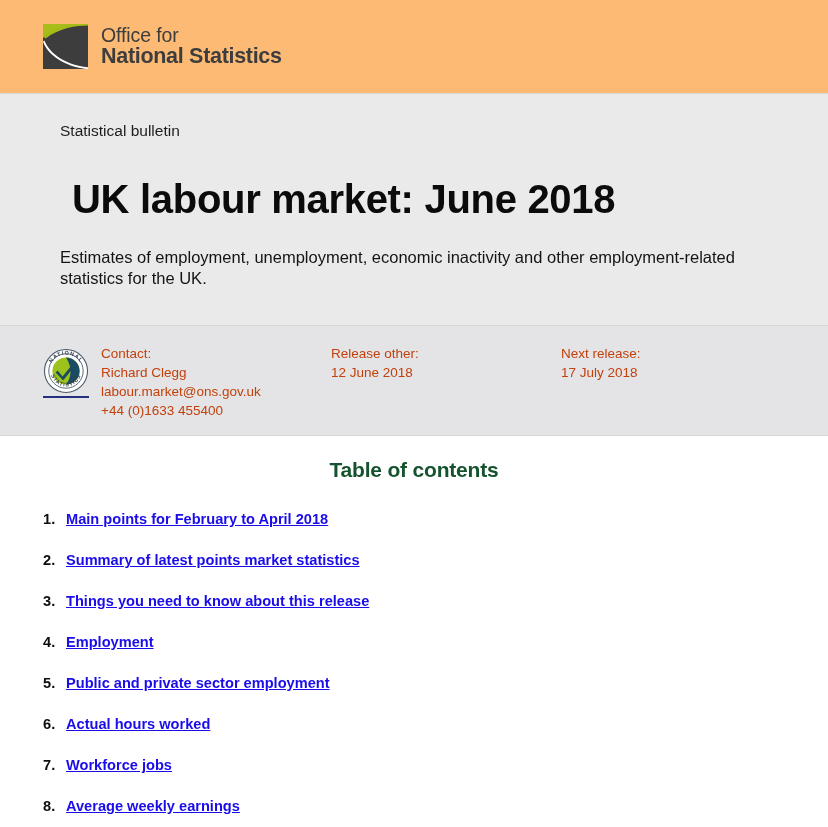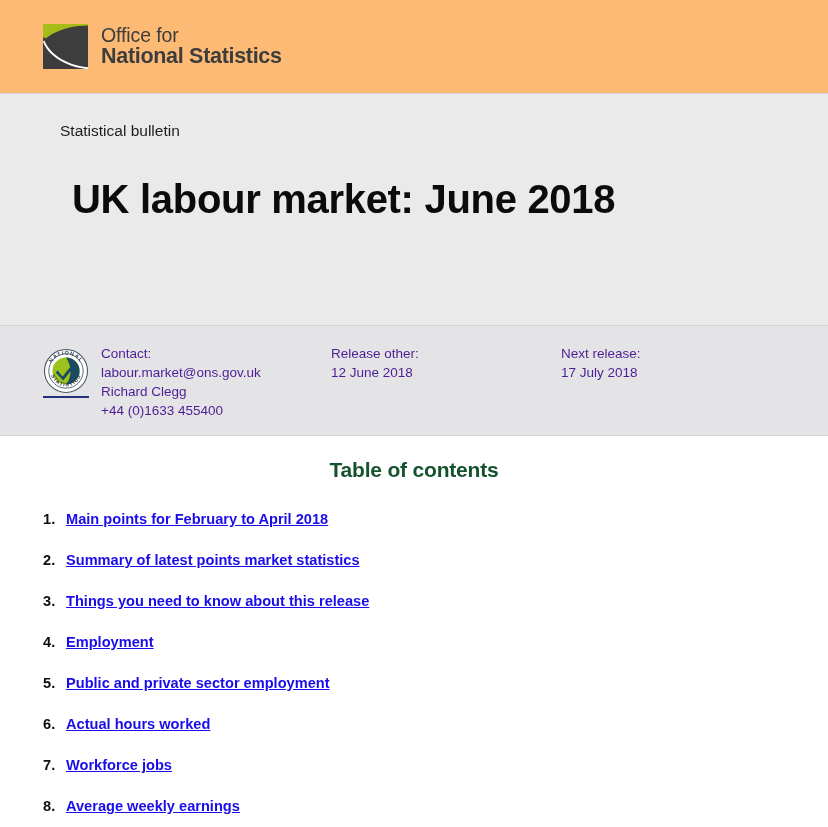--- a/index.html
+++ b/index.html
@@ -98,21 +98,21 @@
     display: block;
     width: 46px;
     border-bottom: 2px solid #26307f;
     padding-bottom: 2px;
     cursor: pointer;
   }
   .ns-badge-link svg { display: block; }
 
   .contact-col {
     font-size: 13.5px;
-    color: #4c1d95;
+    color: #c2410c;
     line-height: 1.42;
     flex: 0 0 auto;
   }
   .contact-col.c1 { width: 230px; }
   .contact-col.c2 { width: 230px; }
   .contact-col.c3 { width: 200px; }
   .contact-col .lbl { display: block; }
   .contact-col .val { display: block; }
 
   
@@ -174,20 +174,21 @@
   </div>
   <div class="ons-logo-words">
     <span class="ons-line1">Office for</span>
     <span class="ons-line2">National Statistics</span>
   </div>
 </header>
 
 <section class="title-band">
   <p class="bulletin-kicker">Statistical bulletin</p>
   <h1 class="bulletin-title">UK labour market: June 2018</h1>
+  <p class="bulletin-summary">Estimates of employment, unemployment, economic inactivity and other employment-related statistics for the UK.</p>
 </section>
 
 <section class="contact-band">
 
   <div class="ns-badge-wrap">
     <a class="ns-badge-link" href="#">
       <svg width="46" height="46" viewBox="0 0 46 46" aria-hidden="true">
         <circle cx="23" cy="23" r="21.5" fill="#ffffff" stroke="#4a5a6a" stroke-width="1.1"></circle>
         <circle cx="23" cy="23" r="17.2" fill="#ffffff" stroke="#4a5a6a" stroke-width="0.9"></circle>
         <circle cx="23" cy="23" r="13.6" fill="#9ec21c"></circle>
@@ -202,22 +203,22 @@
         </text>
         <text font-family="'Liberation Sans', sans-serif" font-size="5.4" font-weight="700" fill="#33414f" letter-spacing="0.9">
           <textPath href="#arcBot" startOffset="50%" text-anchor="middle">STATISTICS</textPath>
         </text>
       </svg>
     </a>
   </div>
 
   <div class="contact-col c1">
     <span class="lbl">Contact:</span>
+    <span class="val">Richard Clegg</span>
     <span class="val">labour.market@ons.gov.uk</span>
-    <span class="val">Richard Clegg</span>
     <span class="val">+44 (0)1633 455400</span>
   </div>
 
   <div class="contact-col c2">
     <span class="lbl">Release other:</span>
     <span class="val">12 June 2018</span>
   </div>
 
   <div class="contact-col c3">
     <span class="lbl">Next release:</span>

